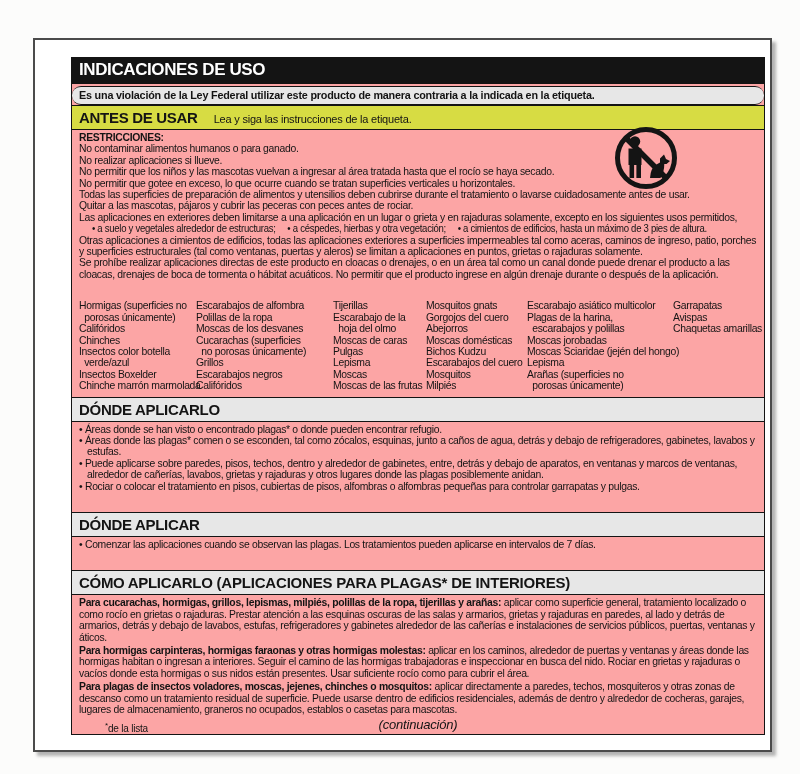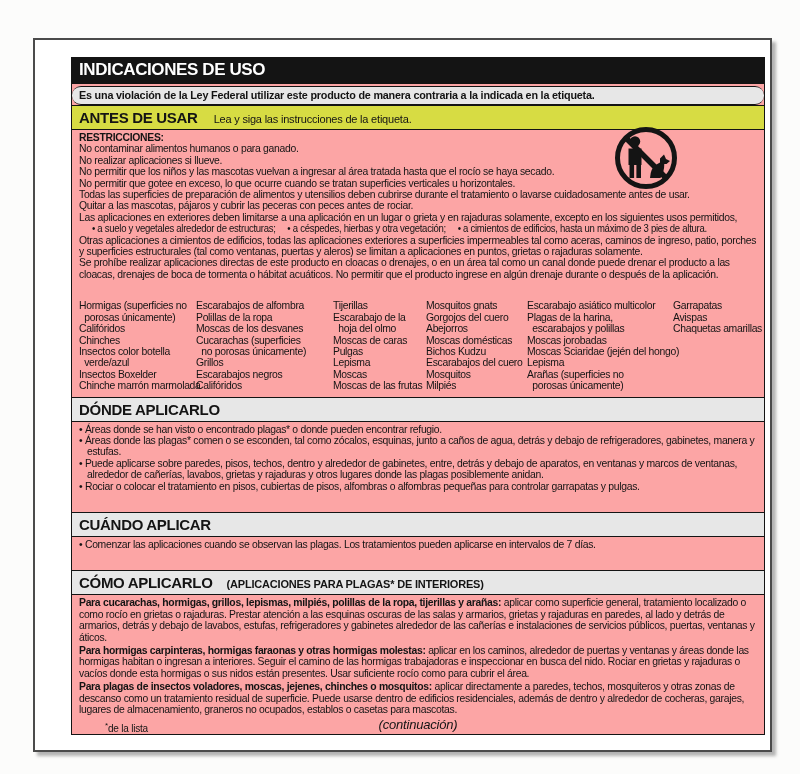--- a/index.html
+++ b/index.html
@@ -33,21 +33,21 @@
     border-radius:9px;
   }
   .bar-section{
     border-top:1px solid #141414;border-bottom:1px solid #141414;
     padding:3px 7px 3px;
     font-weight:bold;font-size:15px;letter-spacing:-.3px;
   }
   .bar-yellow{background:#d7dc43;}
   .bar-gray{background:#e7e7e7;}
   .bar-sub{font-weight:normal;font-size:11px;letter-spacing:-.2px;margin-left:16px;}
-  .bar-sub-bold{font-weight:bold;font-size:11px;letter-spacing:-.2px;margin-left:14px;}
+  .bar-sub-bold{font-weight:bold;font-size:15px;letter-spacing:-.2px;margin-left:4px;}
   
   .txt{font-size:10.4px;line-height:11.4px;letter-spacing:-.3px;}
   .block{padding:2px 7px 20px;position:relative;}
   .line{white-space:normal;}
   .inset{
     padding-left:14px;white-space:nowrap;
     transform:scaleX(.92);transform-origin:0 50%;
   }
   .hang{padding-left:8px;text-indent:-8px;}
   .strong{font-weight:bold;}
@@ -178,27 +178,27 @@
           <div class="insect-item">Chaquetas amarillas</div>
         </div>
       </div>
 
     <div class="bar-section bar-gray">
       <span>DÓNDE APLICARLO</span>
     </div>
 
     <div class="block txt">
         <div class="line hang">• Áreas donde se han visto o encontrado plagas* o donde pueden encontrar refugio.</div>
-        <div class="line hang">• Áreas donde las plagas* comen o se esconden, tal como zócalos, esquinas, junto a caños de agua, detrás y debajo de refrigeradores, gabinetes, manera y estufas.</div>
+        <div class="line hang">• Áreas donde las plagas* comen o se esconden, tal como zócalos, esquinas, junto a caños de agua, detrás y debajo de refrigeradores, gabinetes, lavabos y estufas.</div>
         <div class="line hang">• Puede aplicarse sobre paredes, pisos, techos, dentro y alrededor de gabinetes, entre, detrás y debajo de aparatos, en ventanas y marcos de ventanas, alrededor de cañerías, lavabos, grietas y rajaduras y otros lugares donde las plagas posiblemente anidan.</div>
         <div class="line hang">• Rociar o colocar el tratamiento en pisos, cubiertas de pisos, alfombras o alfombras pequeñas para controlar garrapatas y pulgas.</div>
       </div>
 
     <div class="bar-section bar-gray">
-      <span>CUÁNDO APLICAR</span>
+      <span>DÓNDE APLICAR</span>
     </div>
 
     <div class="block txt">
         <div class="line hang">• Comenzar las aplicaciones cuando se observan las plagas. Los tratamientos pueden aplicarse en intervalos de 7 días.</div>
       </div>
 
     <div class="bar-section bar-gray">
       <span>CÓMO APLICARLO</span><span class="bar-sub-bold">(APLICACIONES PARA PLAGAS* DE INTERIORES)</span>
     </div>
 

